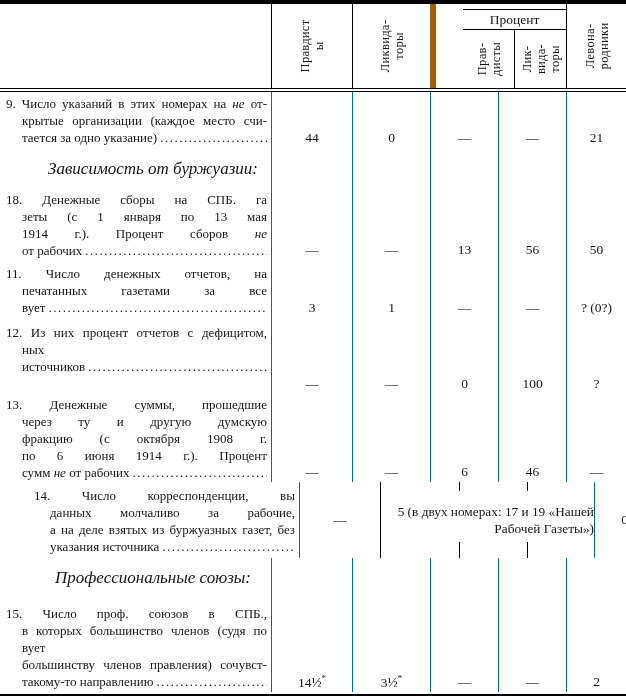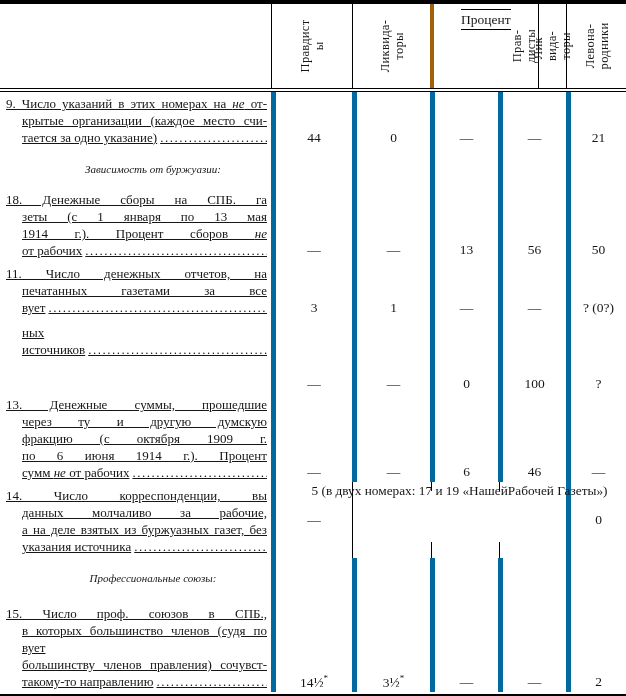--- a/index.html
+++ b/index.html
@@ -21,72 +21,72 @@
   
   .hdr { height:88px; border-bottom:4px double #000; }
   .hc { border-left:1px solid #000; position:relative; }
   .vt {
     position:absolute; top:50%; left:50%;
     transform:translate(-50%,-50%) rotate(-90deg);
     text-align:center; font-size:12.5px; line-height:14px;
     letter-spacing:.3px; white-space:nowrap;
   }
   .vt span { display:block; }
-  .hgroup { grid-column:4/6; border-left:4px solid #a16207; display:flex; flex-direction:row;padding-left:27px; }
+  .hgroup { grid-column:4/6; border-left:6px solid #a16207; display:flex; flex-direction:column;padding-left:27px; }
   .ptitle {
     margin-top:5px; height:21px; line-height:19px;
     border-top:1px solid #000; border-bottom:1px solid #000;
     text-align:center; font-size:13.5px;
   }
   .psub { flex:1; display:flex; }
   .ps { flex:1; position:relative; }
   .ps + .ps { border-left:1px solid #000; }
 
   
-  .lab { grid-column:1; padding:3px 4px 0 22px; font-size:13px; line-height:17px;text-decoration:underline; }
+  .lab { grid-column:1; padding:3px 4px 0 22px; font-size:13px; line-height:17px; }
   .ln.first { margin-left:-16px; }
   .j { text-align:justify; text-align-last:justify; }
   .leader { display:flex; align-items:baseline; }
   .lt { white-space:nowrap; }
   .dots { flex:1; overflow:hidden; white-space:nowrap; letter-spacing:1.5px; padding-left:3px; }
   i { font-style:italic; }
 
   
   .c {
-    border-left:5px solid #0369a1;
+    border-left:1px solid #0369a1;
     display:flex; align-items:flex-end; justify-content:center;
     padding-bottom:2px; font-size:13.5px;
   }
   .c sup { font-size:9px; line-height:10px; }
   .mid .c { align-items:center; padding-bottom:0; }
   .cm {
     grid-column:3/6; border-left:1px solid #000; position:relative;
-    display:flex; flex-direction:row; align-items:flex-start; justify-content:center;
+    display:flex; flex-direction:column; align-items:flex-end; justify-content:center;
     font-size:13.3px; text-align:center;
   }
   .cm .mline { white-space:nowrap; line-height:17px; }
   .stub { position:absolute; left:78px; width:1px; background:#000; }
   .stub.s2 { left:146px; }
   .stub.t { top:0; height:9px; }
   .stub.b { bottom:0; height:16px; }
 
   
   .sect {
     grid-column:1; display:flex; align-items:center; justify-content:center;
-    font-style:italic; font-size:11px; padding-left:35px;
+    font-style:italic; font-size:17px; padding-left:35px;
   }
 
   
   .r9  { height:56px; }  .r9  .lab { padding-top:3px; }
   .s1  { height:42px; }
   .r10 { height:70px; }  .r10 .lab { padding-top:1px; }
   .r11 { height:58px; }  .r11 .lab { padding-top:5px; }
   .r12 { height:76px; }  .r12 .lab { padding-top:6px; }
   .r13 { height:88px; }  .r13 .lab { padding-top:2px; }
-  .r14 { height:76px; }  .r14 .lab { padding-top:5px; }
+  .r14 { height:76px;margin-left:28px; }  .r14 .lab { padding-top:5px; }
   .s2  { height:40px; }
   .r15 { height:94px; }  .r15 .lab { padding-top:7px; }
 </style>
 </head>
 <body>
 
 <div class="page">
 
   <div class="band hdr">
     <div></div>
@@ -181,38 +181,39 @@
     </div>
     <div class="c">3</div>
     <div class="c">1</div>
     <div class="c">—</div>
     <div class="c">—</div>
     <div class="c">? (0?)</div>
   </div>
 
   <div class="band r12">
     <div class="lab">
+      <div class="ln j first">12. Из них процент отчетов с дефицитом,</div>
       <div class="ln">ных</div>
       <div class="ln leader">
         <span class="lt">источников</span>
           <span class="dots">..........................................................................................................</span>
       </div>
     </div>
     <div class="c">—</div>
     <div class="c">—</div>
     <div class="c">0</div>
     <div class="c">100</div>
     <div class="c">?</div>
   </div>
 
   <div class="band r13">
     <div class="lab">
       <div class="ln j first">13. Денежные суммы, прошедшие</div>
       <div class="ln j">через ту и другую думскую</div>
-      <div class="ln j">фракцию (с октября 1909 г.</div>
+      <div class="ln j">фракцию (с октября 1908 г.</div>
       <div class="ln j">по 6 июня 1914 г.). Процент</div>
       <div class="ln leader">
         <span class="lt">сумм <i>не</i> от рабочих</span>
           <span class="dots">..........................................................................................................</span>
       </div>
     </div>
     <div class="c">—</div>
     <div class="c">—</div>
     <div class="c">6</div>
     <div class="c">46</div>

